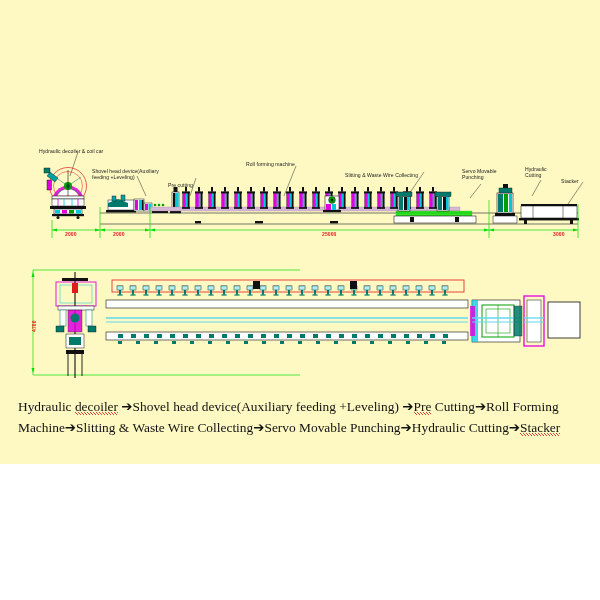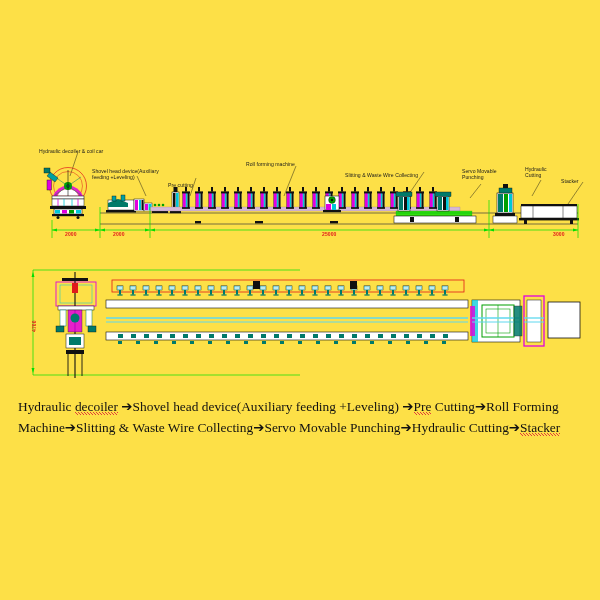--- a/index.html
+++ b/index.html
@@ -1,17 +1,17 @@
 <!DOCTYPE html>
 <html><head>
 <meta charset="utf-8">
 <style>
   html,body{margin:0;padding:0;background:#fff;}
   body{width:600px;height:600px;overflow:hidden;font-family:"Liberation Sans",sans-serif;}
-  #stage{position:relative;width:600px;height:600px;background:#fde047;}
+  #stage{position:relative;width:600px;height:464px;background:#fef9c3;}
   .lbl{position:absolute;font-family:"Liberation Sans",sans-serif;font-size:5.1px;color:#1a1a1a;line-height:6.2px;white-space:pre;letter-spacing:.05px;}
   .dim{position:absolute;font-family:"Liberation Sans",sans-serif;font-size:5px;color:#e01b1b;font-weight:bold;letter-spacing:.1px;}
   .dimv{position:absolute;font-family:"Liberation Sans",sans-serif;font-size:5px;color:#e01b1b;font-weight:bold;transform:rotate(-90deg);transform-origin:left top;letter-spacing:.1px;}
   .caption{position:absolute;left:18px;top:396px;width:566px;font-family:"Liberation Serif",serif;font-size:13.4px;color:#111;line-height:21px;text-align:left;}
   .sq{background-image:linear-gradient(45deg,transparent 45%,#e23b3b 45%,#e23b3b 55%,transparent 55%);background-size:3px 3px;background-repeat:repeat-x;background-position:0 bottom;padding-bottom:1px;}
   svg{display:block;position:absolute;left:0;top:0;}
 </style>
 </head>
 <body>
 

